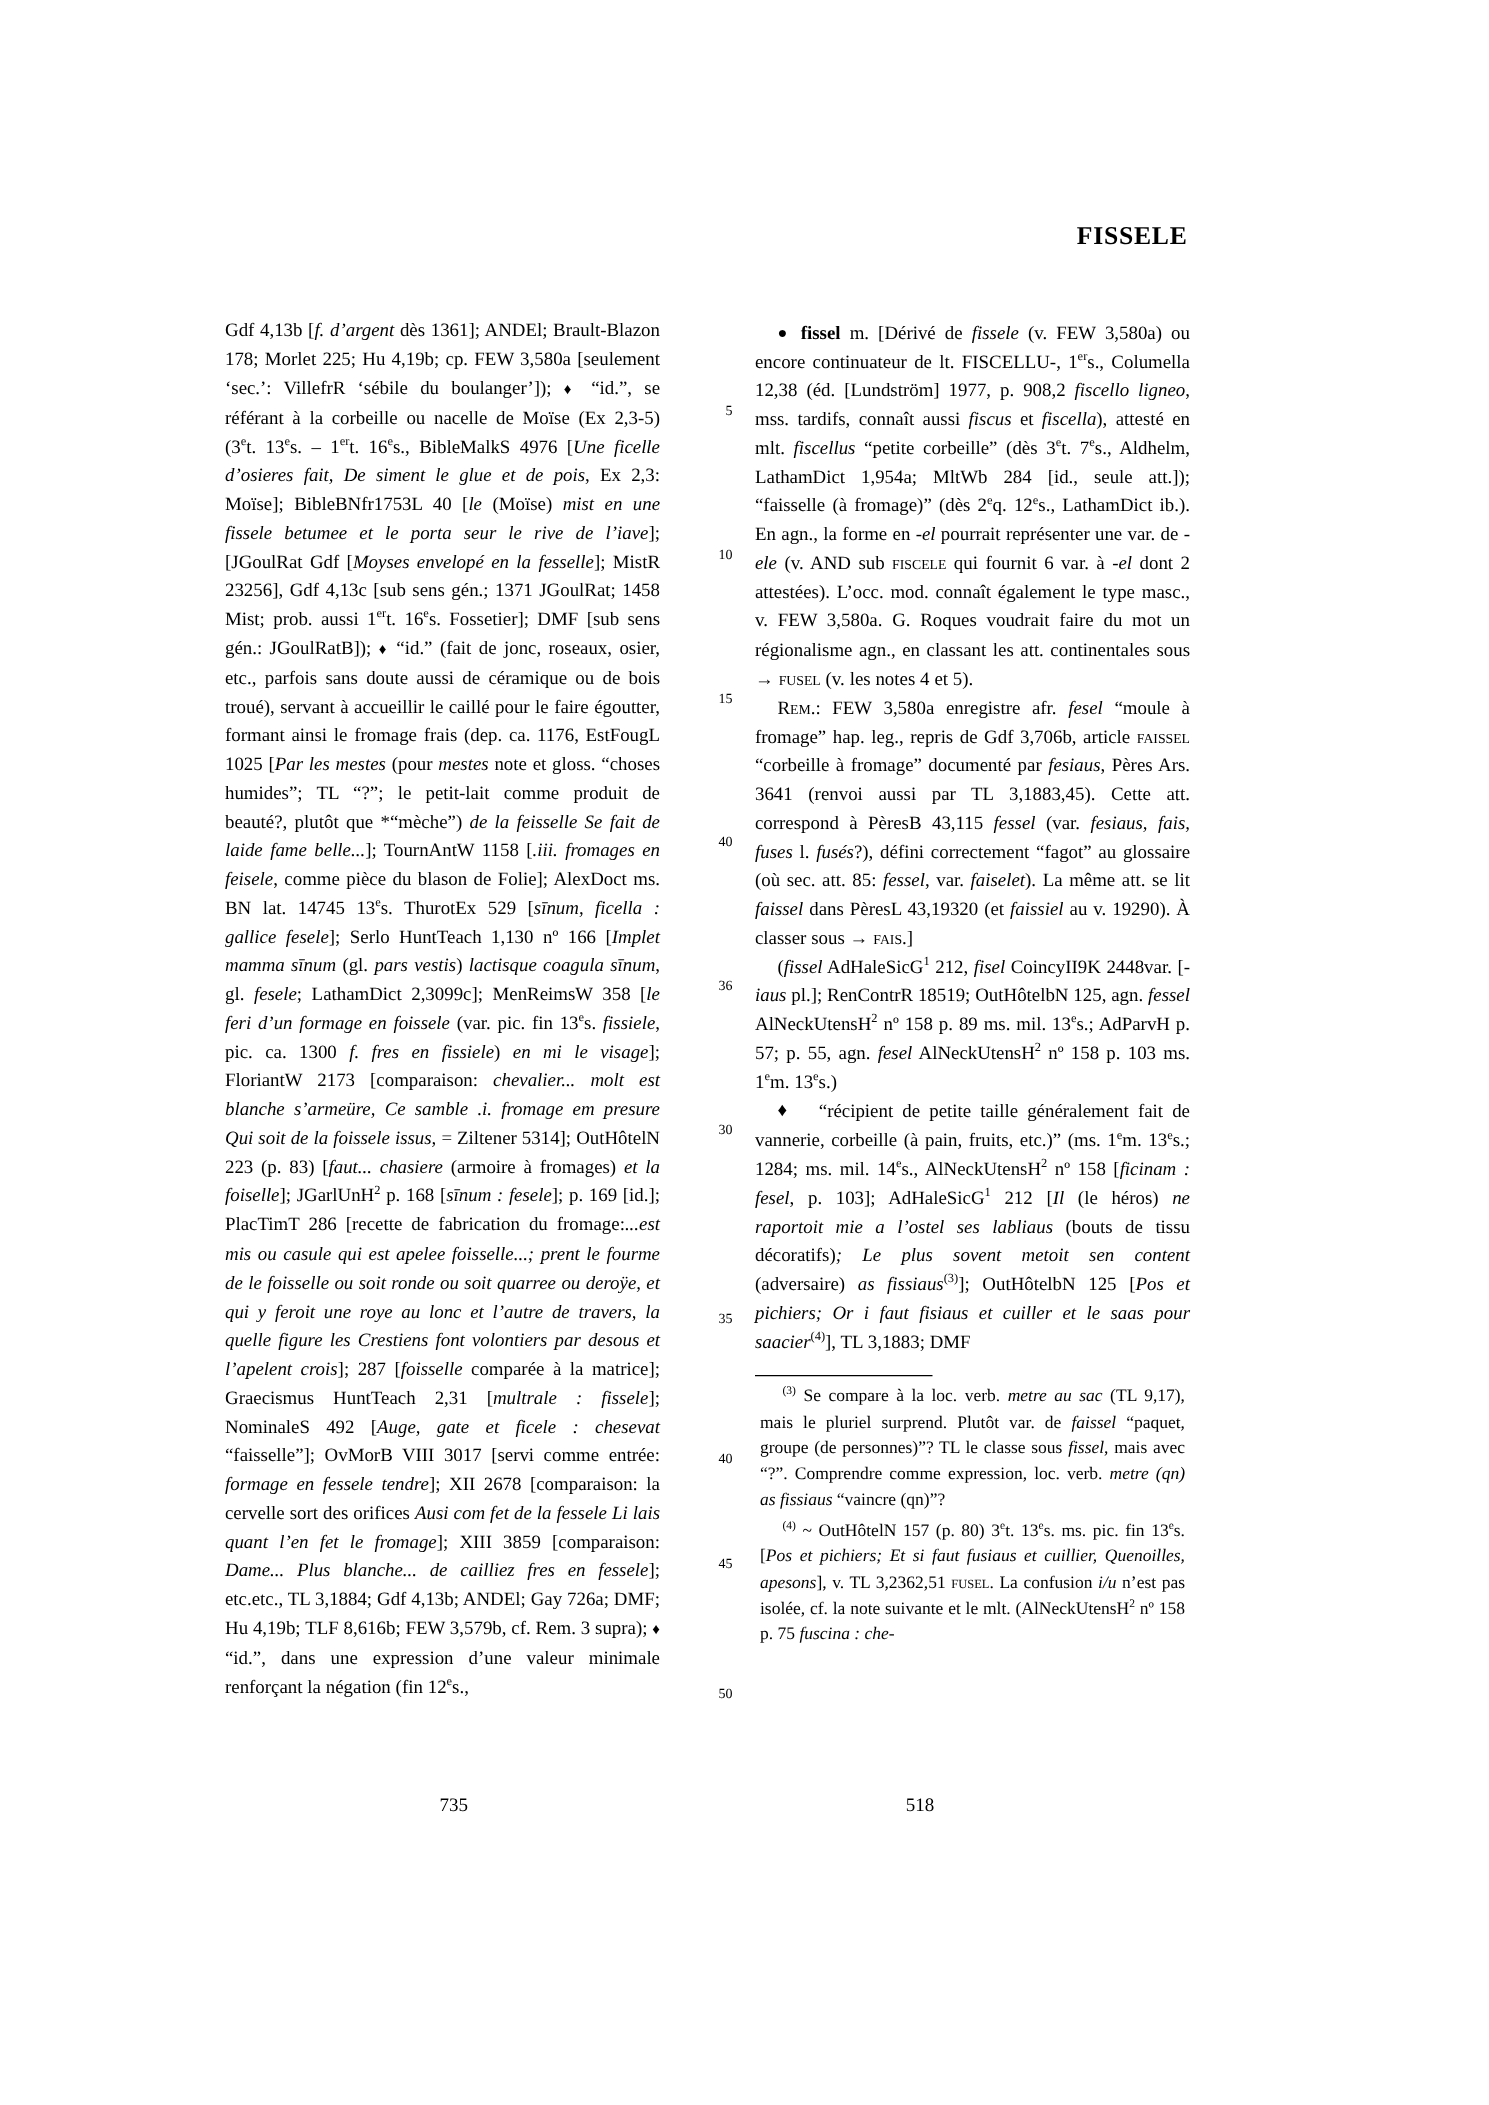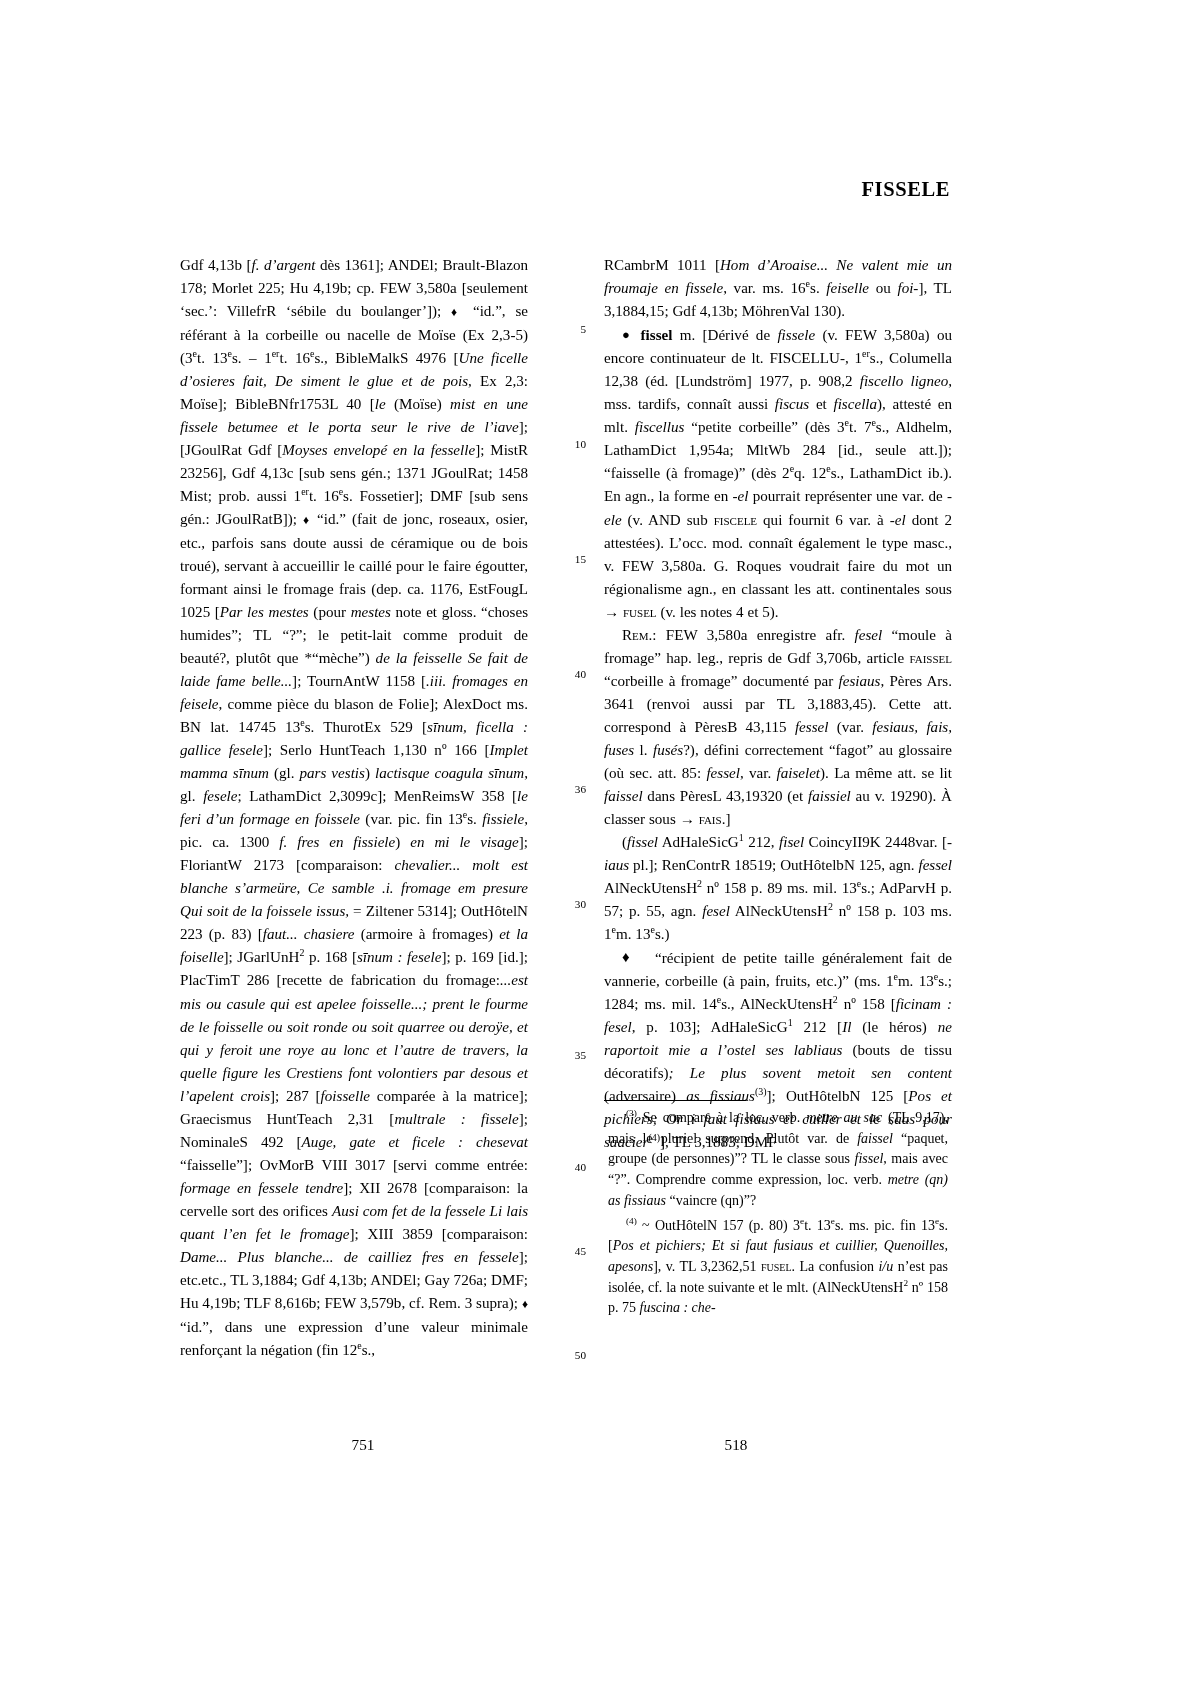--- a/index.html
+++ b/index.html
@@ -143,31 +143,30 @@
       <div class="linenum right-col" style="top:924px;">40</div>
       <div class="linenum right-col" style="top:1008px;">45</div>
       <div class="linenum right-col" style="top:1112px;">50</div>
     </div>
 
     <div class="col col-left">
       <p>Gdf 4,13b [<span class="it">f. d’argent</span> dès 1361]; ANDEl; Brault-Blazon 178; Morlet 225; Hu 4,19b; cp. FEW 3,580a [seulement ‘sec.’: VillefrR ‘sébile du boulanger’]); <span class="lozenge">♦</span> “id.”, se référant à la corbeille ou nacelle de Moïse (Ex 2,3-5) (3<span class="sup">e</span>t. 13<span class="sup">e</span>s. – 1<span class="sup">er</span>t. 16<span class="sup">e</span>s., BibleMalkS 4976 [<span class="it">Une ficelle d’osieres fait, De siment le glue et de pois</span>, Ex 2,3: Moïse]; BibleBNfr1753L 40 [<span class="it">le</span> (Moïse) <span class="it">mist en une fissele betumee et le porta seur le rive de l’iave</span>]; [JGoulRat Gdf [<span class="it">Moyses envelopé en la fesselle</span>]; MistR 23256], Gdf 4,13c [sub sens gén.; 1371 JGoulRat; 1458 Mist; prob. aussi 1<span class="sup">er</span>t. 16<span class="sup">e</span>s. Fossetier]; DMF [sub sens gén.: JGoulRatB]); <span class="lozenge">♦</span> “id.” (fait de jonc, roseaux, osier, etc., parfois sans doute aussi de céramique ou de bois troué), servant à accueillir le caillé pour le faire égoutter, formant ainsi le fromage frais (dep. ca. 1176, EstFougL 1025 [<span class="it">Par les mestes</span> (pour <span class="it">mestes</span> note et gloss. “choses humides”; TL “?”; le petit-lait comme produit de beauté?, plutôt que *“mèche”) <span class="it">de la feisselle Se fait de laide fame belle...</span>]; TournAntW 1158 [<span class="it">.iii. fromages en feisele</span>, comme pièce du blason de Folie]; AlexDoct ms. BN lat. 14745 13<span class="sup">e</span>s. ThurotEx 529 [<span class="it">sīnum, ficella : gallice fesele</span>]; Serlo HuntTeach 1,130 nº 166 [<span class="it">Implet mamma sīnum</span> (gl. <span class="it">pars vestis</span>) <span class="it">lactisque coagula sīnum</span>, gl. <span class="it">fesele</span>; LathamDict 2,3099c]; MenReimsW 358 [<span class="it">le feri d’un formage en foissele</span> (var. pic. fin 13<span class="sup">e</span>s. <span class="it">fissiele</span>, pic. ca. 1300 <span class="it">f. fres en fissiele</span>) <span class="it">en mi le visage</span>]; FloriantW 2173 [comparaison: <span class="it">chevalier... molt est blanche s’armeüre, Ce samble .i. fromage em presure Qui soit de la foissele issus,</span> = Ziltener 5314]; OutHôtelN 223 (p. 83) [<span class="it">faut... chasiere</span> (armoire à fromages) <span class="it">et la foiselle</span>]; JGarlUnH<span class="sup">2</span> p. 168 [<span class="it">sīnum : fesele</span>]; p. 169 [id.]; PlacTimT 286 [recette de fabrication du fromage:<span class="it">...est mis ou casule qui est apelee foisselle...; prent le fourme de le foisselle ou soit ronde ou soit quarree ou deroÿe, et qui y feroit une roye au lonc et l’autre de travers, la quelle figure les Crestiens font volontiers par desous et l’apelent crois</span>]; 287 [<span class="it">foisselle</span> comparée à la matrice]; Graecismus HuntTeach 2,31 [<span class="it">multrale : fissele</span>]; NominaleS 492 [<span class="it">Auge, gate et ficele : chesevat</span> “faisselle”]; OvMorB VIII 3017 [servi comme entrée: <span class="it">formage en fessele tendre</span>]; XII 2678 [comparaison: la cervelle sort des orifices <span class="it">Ausi com fet de la fessele Li lais quant l’en fet le fromage</span>]; XIII 3859 [comparaison: <span class="it">Dame... Plus blanche... de cailliez fres en fessele</span>]; etc.etc., TL 3,1884; Gdf 4,13b; ANDEl; Gay 726a; DMF; Hu 4,19b; TLF 8,616b; FEW 3,579b, cf. Rem. 3 supra); <span class="lozenge">♦</span> “id.”, dans une expression d’une valeur minimale renforçant la négation (fin 12<span class="sup">e</span>s.,</p>
     </div>
 
     <div class="col col-right">
-      <p>RCambrM 1011 [<span class="it">Hom d’Aroaise... Ne valent mie un froumaje en fissele</span>, var. ms. 16<span class="sup">e</span>s. <span class="it">feiselle</span> ou <span class="it">foi-</span>], TL 3,1884,15; Gdf 4,13b; MöhrenVal 130).</p>
       <p class="indent"><span class="bullet-filled">●</span> <b>fissel</b> m. [Dérivé de <span class="it">fissele</span> (v. FEW 3,580a) ou encore continuateur de lt. FISCELLU-, 1<span class="sup">er</span>s., Columella 12,38 (éd. [Lundström] 1977, p. 908,2 <span class="it">fiscello ligneo</span>, mss. tardifs, connaît aussi <span class="it">fiscus</span> et <span class="it">fiscella</span>), attesté en mlt. <span class="it">fiscellus</span> “petite corbeille” (dès 3<span class="sup">e</span>t. 7<span class="sup">e</span>s., Aldhelm, LathamDict 1,954a; MltWb 284 [id., seule att.]); “faisselle (à fromage)” (dès 2<span class="sup">e</span>q. 12<span class="sup">e</span>s., LathamDict ib.). En agn., la forme en <span class="it">-el</span> pourrait représenter une var. de <span class="it">-ele</span> (v. AND sub <span class="sc">fiscele</span> qui fournit 6 var. à <span class="it">-el</span> dont 2 attestées). L’occ. mod. connaît également le type masc., v. FEW 3,580a. G. Roques voudrait faire du mot un régionalisme agn., en classant les att. continentales sous → <span class="sc">fusel</span> (v. les notes 4 et 5).</p>
       <p class="indent"><span class="sc">Rem.</span>: FEW 3,580a enregistre afr. <span class="it">fesel</span> “moule à fromage” hap. leg., repris de Gdf 3,706b, article <span class="sc">faissel</span> “corbeille à fromage” documenté par <span class="it">fesiaus</span>, Pères Ars. 3641 (renvoi aussi par TL 3,1883,45). Cette att. correspond à PèresB 43,115 <span class="it">fessel</span> (var. <span class="it">fesiaus, fais, fuses</span> l. <span class="it">fusés</span>?), défini correctement “fagot” au glossaire (où sec. att. 85: <span class="it">fessel</span>, var. <span class="it">faiselet</span>). La même att. se lit <span class="it">faissel</span> dans PèresL 43,19320 (et <span class="it">faissiel</span> au v. 19290). À classer sous → <span class="sc">fais</span>.]</p>
       <p class="indent">(<span class="it">fissel</span> AdHaleSicG<span class="sup">1</span> 212, <span class="it">fisel</span> CoincyII9K 2448var. [<span class="it">-iaus</span> pl.]; RenContrR 18519; OutHôtelbN 125, agn. <span class="it">fessel</span> AlNeckUtensH<span class="sup">2</span> nº 158 p. 89 ms. mil. 13<span class="sup">e</span>s.; AdParvH p. 57; p. 55, agn. <span class="it">fesel</span> AlNeckUtensH<span class="sup">2</span> nº 158 p. 103 ms. 1<span class="sup">e</span>m. 13<span class="sup">e</span>s.)</p>
       <p class="indent"><span class="lozenge" style="font-size:15px">♦</span>&nbsp;&nbsp; “récipient de petite taille généralement fait de vannerie, corbeille (à pain, fruits, etc.)” (ms. 1<span class="sup">e</span>m. 13<span class="sup">e</span>s.; 1284; ms. mil. 14<span class="sup">e</span>s., AlNeckUtensH<span class="sup">2</span> nº 158 [<span class="it">ficinam : fesel</span>, p. 103]; AdHaleSicG<span class="sup">1</span> 212 [<span class="it">Il</span> (le héros) <span class="it">ne raportoit mie a l’ostel ses labliaus</span> (bouts de tissu décoratifs)<span class="it">; Le plus sovent metoit sen content</span> (adversaire) <span class="it">as fissiaus</span><span class="sup">(3)</span>]; OutHôtelbN 125 [<span class="it">Pos et pichiers; Or i faut fisiaus et cuiller et le saas pour saacier</span><span class="sup">(4)</span>], TL 3,1883; DMF</p>
     </div>
 
   </div>
 
   <div class="footnotes">
     <div class="fn-rule"></div>
     <p><span class="sup">(3)</span> Se compare à la loc. verb. <span class="it">metre au sac</span> (TL 9,17), mais le pluriel surprend. Plutôt var. de <span class="it">faissel</span> “paquet, groupe (de personnes)”? TL le classe sous <span class="it">fissel</span>, mais avec “?”. Comprendre comme expression, loc. verb. <span class="it">metre (qn) as fissiaus</span> “vaincre (qn)”?</p>
     <p><span class="sup">(4)</span> ~ OutHôtelN 157 (p. 80) 3<span class="sup">e</span>t. 13<span class="sup">e</span>s. ms. pic. fin 13<span class="sup">e</span>s. [<span class="it">Pos et pichiers; Et si faut fusiaus et cuillier, Quenoilles, apesons</span>], v. TL 3,2362,51 <span class="sc">fusel</span>. La confusion <span class="it">i/u</span> n’est pas isolée, cf. la note suivante et le mlt. (AlNeckUtensH<span class="sup">2</span> nº 158 p. 75 <span class="it">fuscina : che-</span></p>
   </div>
 
-  <div class="folio folio-left">751</div>
+  <div class="folio folio-left">735</div>
   <div class="folio folio-right">518</div>
 
 </div>
 
 </body></html>

